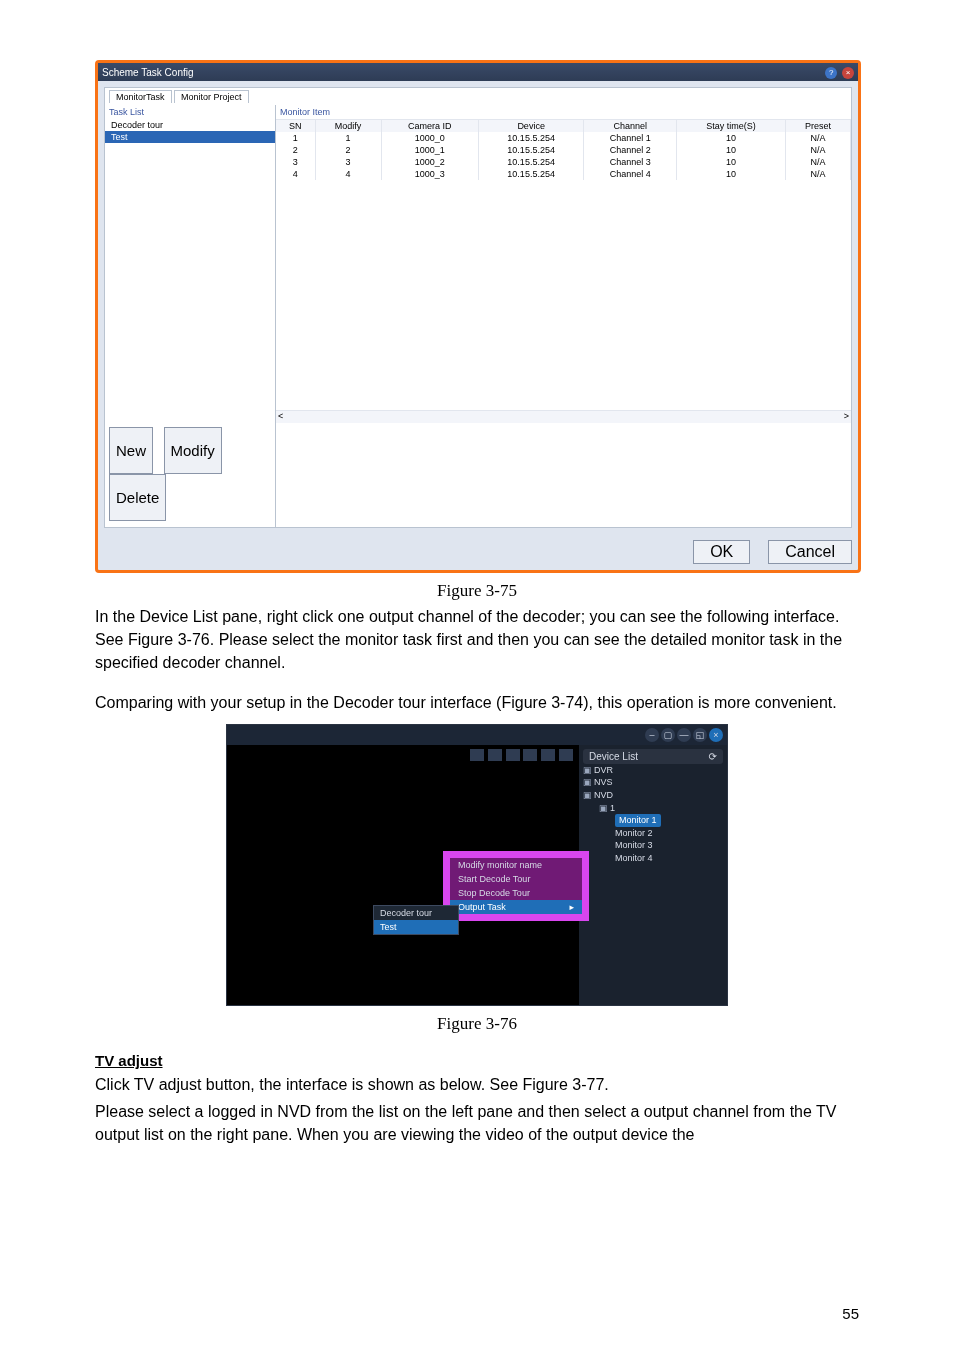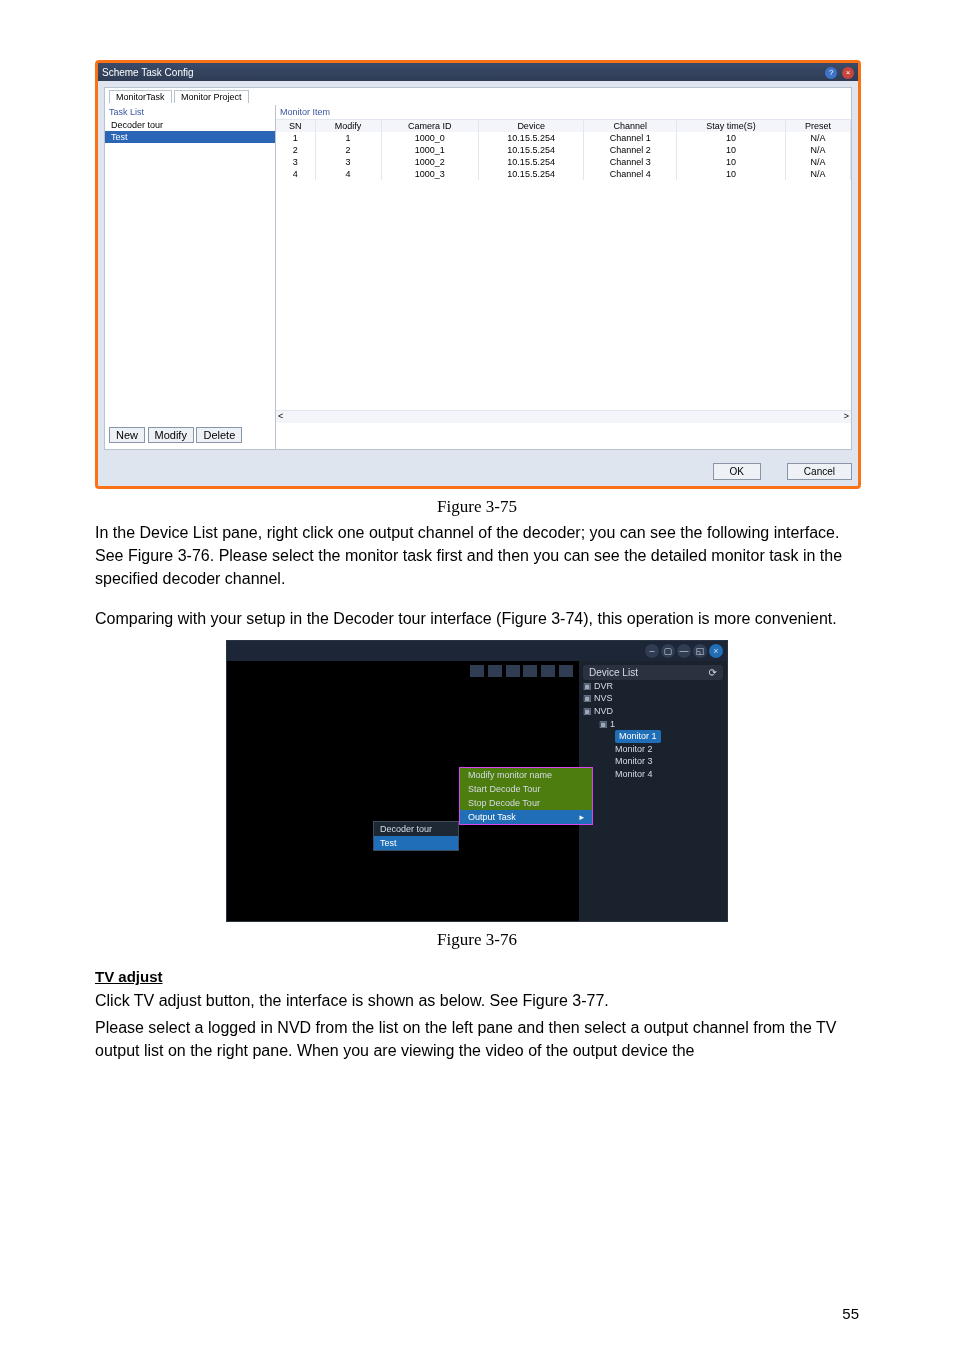--- a/index.html
+++ b/index.html
@@ -80,23 +80,23 @@
   }
   .shot1 .tasklist .row.sel {
     background: #2a66b5;
     color: #fff;
   }
   .shot1 .listbtns {
     padding: 6px 4px;
     font-size: 9px;
   }
   .shot1 .listbtns button {
-    font-size: 11px;
-    padding: 1px 6px;
-    margin-right: 0;
+    font-size: 15px;
+    padding: 14px 6px;
+    margin-right: 8px;
     border: 1px solid #8a95a8;
     background: #eef1f6;
   }
   .shot1 .monitor { flex: 1; }
   .shot1 table {
     width: 100%;
     border-collapse: collapse;
     font-size: 9px;
   }
   .shot1 th, .shot1 td {
@@ -114,23 +114,23 @@
     justify-content: space-between;
     font-size: 9px;
     padding: 0 2px;
     border-top: 1px solid #e2e6ee;
   }
   .shot1 .footer {
     text-align: right;
     padding: 6px;
   }
   .shot1 .footer button {
-    font-size: 10px;
+    font-size: 16px;
     padding: 2px 16px;
-    margin-left: 22px;
+    margin-left: 14px;
     border: 1px solid #8a95a8;
     background: #eef1f6;
   }
 
   
   .caption {
     text-align: center;
     font-family: "Times New Roman", serif;
     font-size: 17px;
     margin: 8px 0 4px;
@@ -202,23 +202,23 @@
   .shot2 .tree .mon {
     background: #1f6eb7;
     color: #fff;
     padding: 0 4px;
     display: inline-block;
     border-radius: 2px;
   }
   .shot2 .ctxmenu {
     position: absolute;
     top: 126px;
-    left: 232px;
-    background: #4d7c0f;
-    border: 1px solid #d946ef;
+    left: 216px;
+    background: #701a75;
+    border: 7px solid #d946ef;
     width: 132px;
     font-size: 9px;
   }
   .shot2 .ctxmenu div { padding: 2px 8px; }
   .shot2 .ctxmenu .highlight {
     background: #1f6eb7;
     color: #fff;
     display: flex;
     justify-content: space-between;
   }

